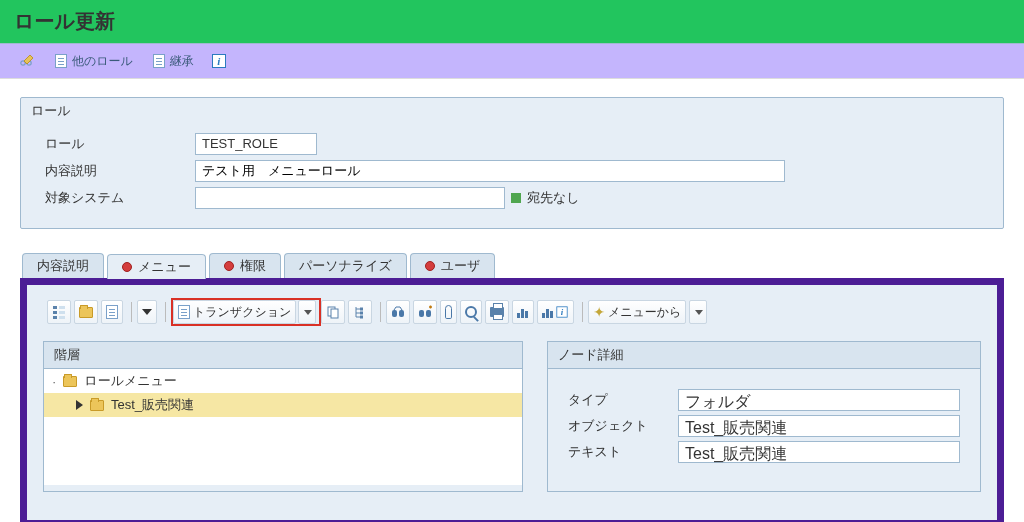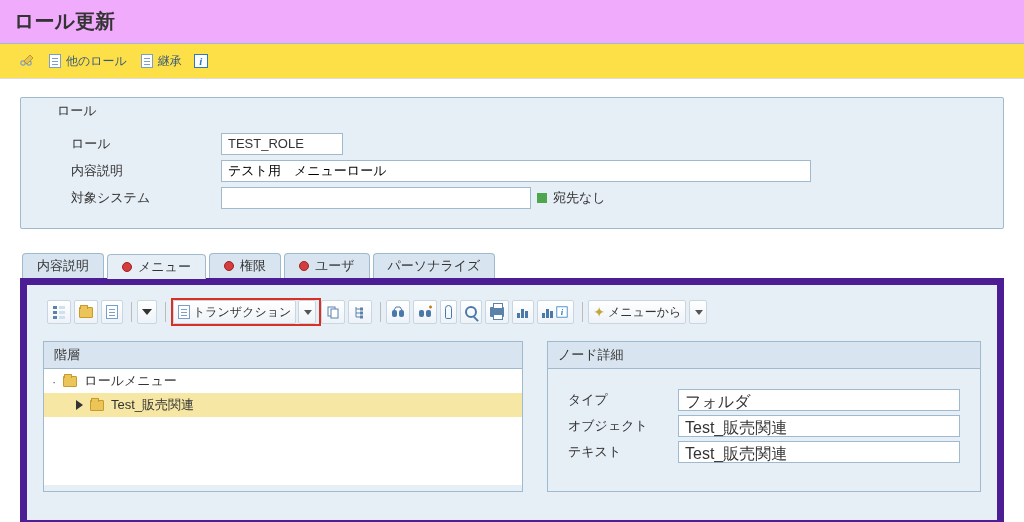--- a/index.html
+++ b/index.html
@@ -5,37 +5,37 @@
   * { box-sizing: border-box; }
   html, body { margin: 0; padding: 0; }
   body {
     font-family: Arial, "Hiragino Kaku Gothic ProN", "Yu Gothic", Meiryo, sans-serif;
     font-size: 13px;
     color: #333;
     background: #fff;
     width: 1024px;
   }
   .title-bar {
-    background: #f0abfc;
+    background: #22c55e;
     padding: 8px 14px 8px 14px;
     border-bottom: 1px solid #9FB9CF;
   }
   .title-bar h1 {
     margin: 0;
     font-size: 20px;
     font-weight: bold;
     color: #333;
   }
   .toolbar-top {
     padding: 6px 14px;
     display: flex;
     align-items: center;
-    gap: 2px;
+    gap: 8px;
     border-bottom: 1px solid #ddd;
-    background: #fde047;
+    background: #c4b5fd;
   }
   .tb-btn {
     display: inline-flex;
     align-items: center;
     height: 22px;
     padding: 0 4px;
     border: 1px solid transparent;
     border-radius: 2px;
     cursor: pointer;
     font-size: 12px;
@@ -53,21 +53,20 @@
     color:#2b7abf;font-style:italic;font-family:"Times New Roman",serif;background:#fff;
   }
 
   .content { padding: 18px 20px; }
 
   .group-box {
     border: 1px solid #9FB9CF;
     background: #E6EEF6;
     border-radius: 2px;
     margin-bottom: 24px;
-    padding-left: 26px;
   }
   .group-title {
     padding: 4px 10px 0 10px;
     font-size: 13px;
     color: #333;
   }
   .group-body {
     padding: 8px 24px 14px 24px;
   }
   .fld-row {
@@ -297,25 +296,25 @@
         </div>
       <div class="tab active">
           <span class="red-dot"></span>
           <span>メニュー</span>
         </div>
       <div class="tab">
           <span class="red-dot"></span>
           <span>権限</span>
         </div>
       <div class="tab">
+          <span>パーソナライズ</span>
+        </div>
+      <div class="tab">
           <span class="red-dot"></span>
           <span>ユーザ</span>
-        </div>
-      <div class="tab">
-          <span>パーソナライズ</span>
         </div>
     </div>
 
     <div class="tab-panel">
 
       <div class="inner-toolbar">
         <span class="it-btn">
           <svg width="14" height="14" viewBox="0 0 14 14">
             <rect x="1" y="1" width="4" height="3" fill="#5a82ab"></rect>
               <rect x="7" y="1" width="6" height="3" fill="#cfe0ee"></rect>

